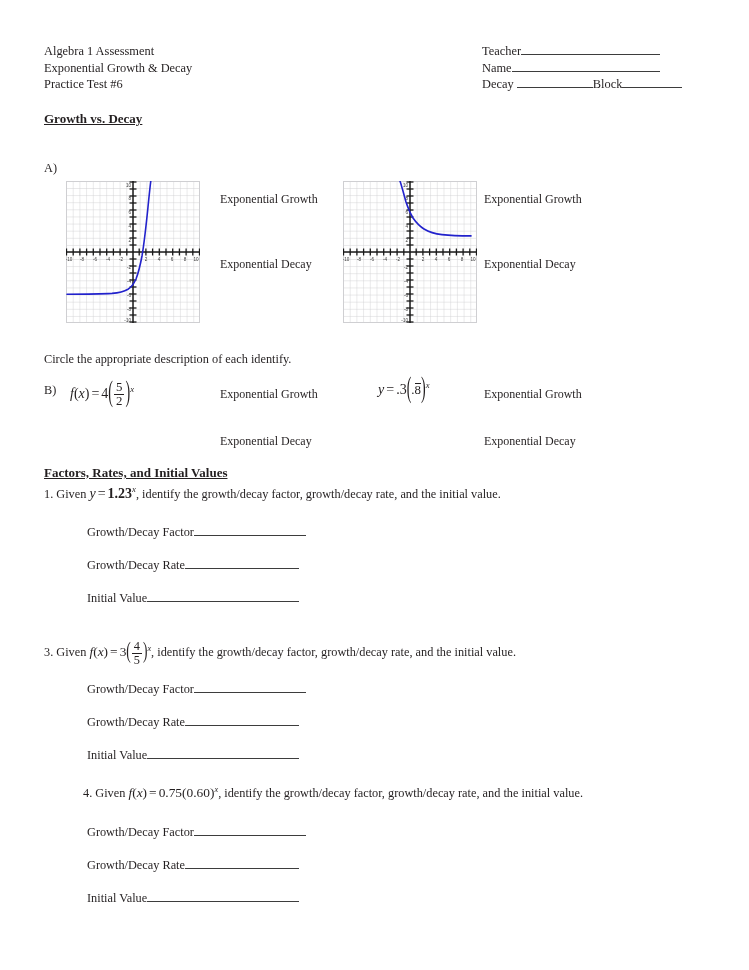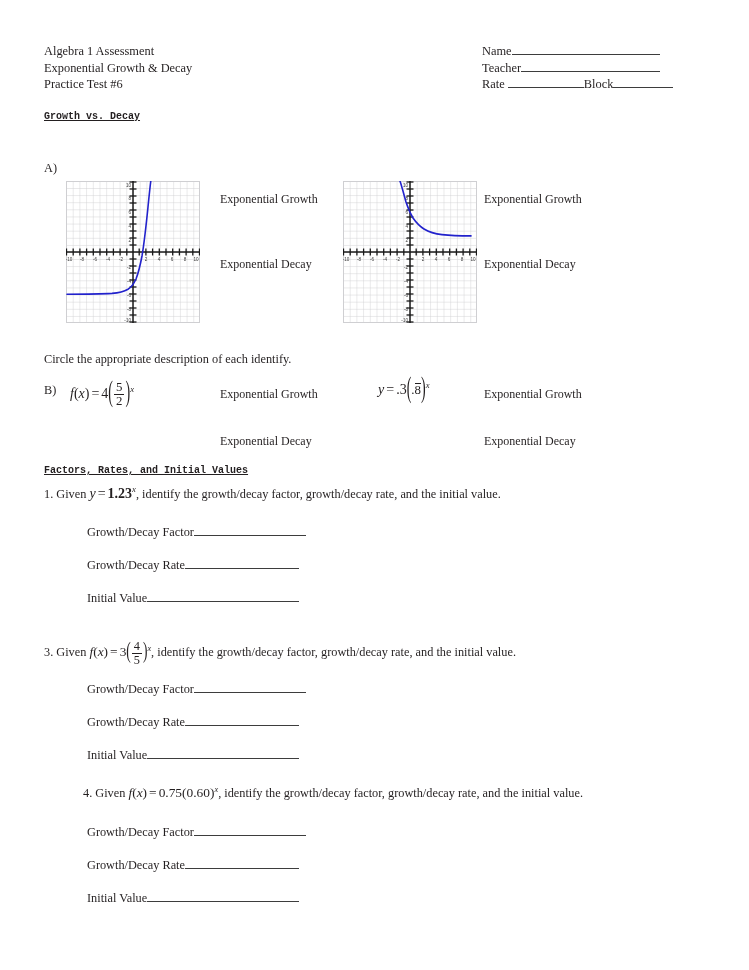--- a/index.html
+++ b/index.html
@@ -43,24 +43,23 @@
     display: inline-block;
     border-bottom: 1px solid #4a4a4a;
     vertical-align: baseline;
     height: 11px;
   }
 
   
   .sec-head {
     position: absolute;
     font-weight: bold;
-    font-size: 10px;
+    font-size: 13px;
     text-decoration: underline;
     white-space: nowrap;
-    font-family: Liberation Mono, monospace;
   }
 
   .q-line {
     position: absolute;
     white-space: nowrap;
     font-size: 12.3px;
   }
 
   .lbl {
     position: absolute;
@@ -146,23 +145,23 @@
 
 <div class="page">
 
   <div class="hdr-left">
     <div>Algebra 1 Assessment</div>
     <div>Exponential Growth &amp; Decay</div>
     <div>Practice Test #6</div>
   </div>
 
   <div class="hdr-right">
+    <div class="row"><span>Teacher</span><span class="blank ul" style="width:139px;"></span></div>
     <div class="row"><span>Name</span><span class="blank ul" style="width:148px;"></span></div>
-    <div class="row"><span>Teacher</span><span class="blank ul" style="width:139px;"></span></div>
-    <div class="row"><span>Rate </span><span class="blank ul" style="width:76px;"></span><span>Block</span><span class="blank ul" style="width:60px;"></span></div>
+    <div class="row"><span>Decay </span><span class="blank ul" style="width:76px;"></span><span>Block</span><span class="blank ul" style="width:60px;"></span></div>
   </div>
 
   <div class="sec-head" style="left:44px; top:111px;">Growth vs. Decay</div>
 
   <div class="q-line" style="left:44px; top:161px;">A)</div>
 
   <div class="graph" style="left:66px; top:181px; width:134px; height:142px;">
     <svg width="134" height="142" viewBox="0 0 134 142">
       <defs>
         <pattern id="gridL" width="6.7" height="7.1" patternUnits="userSpaceOnUse">

